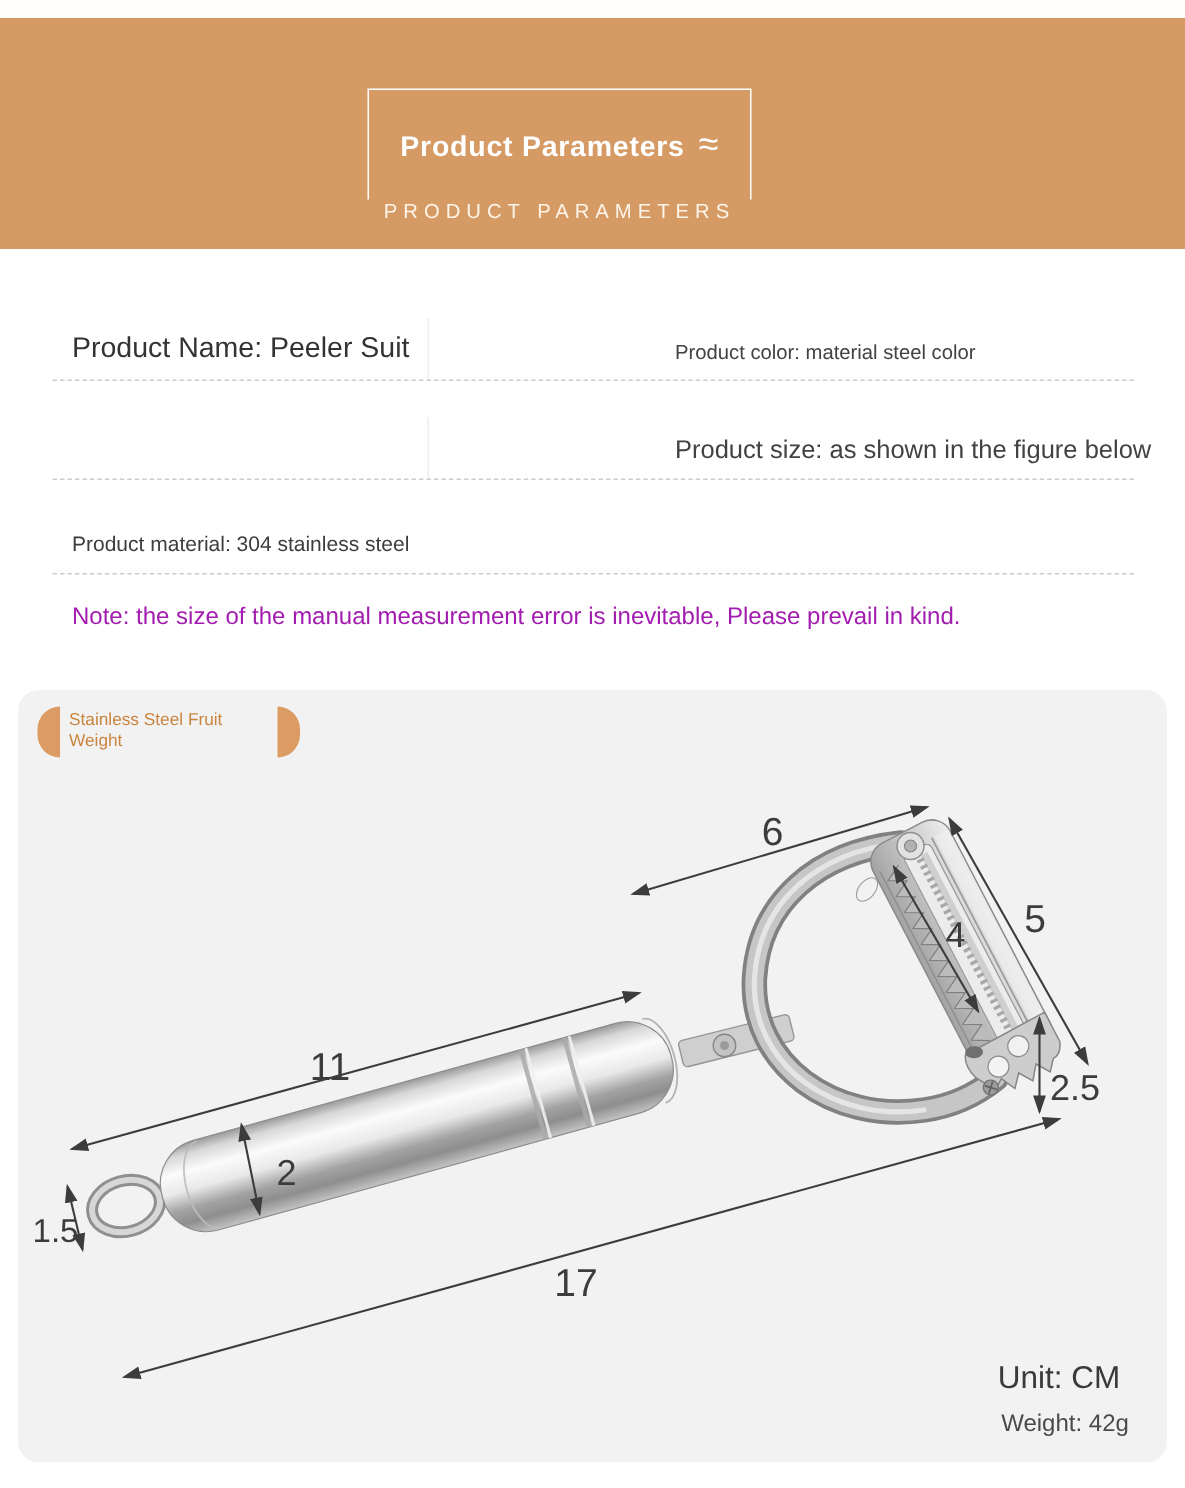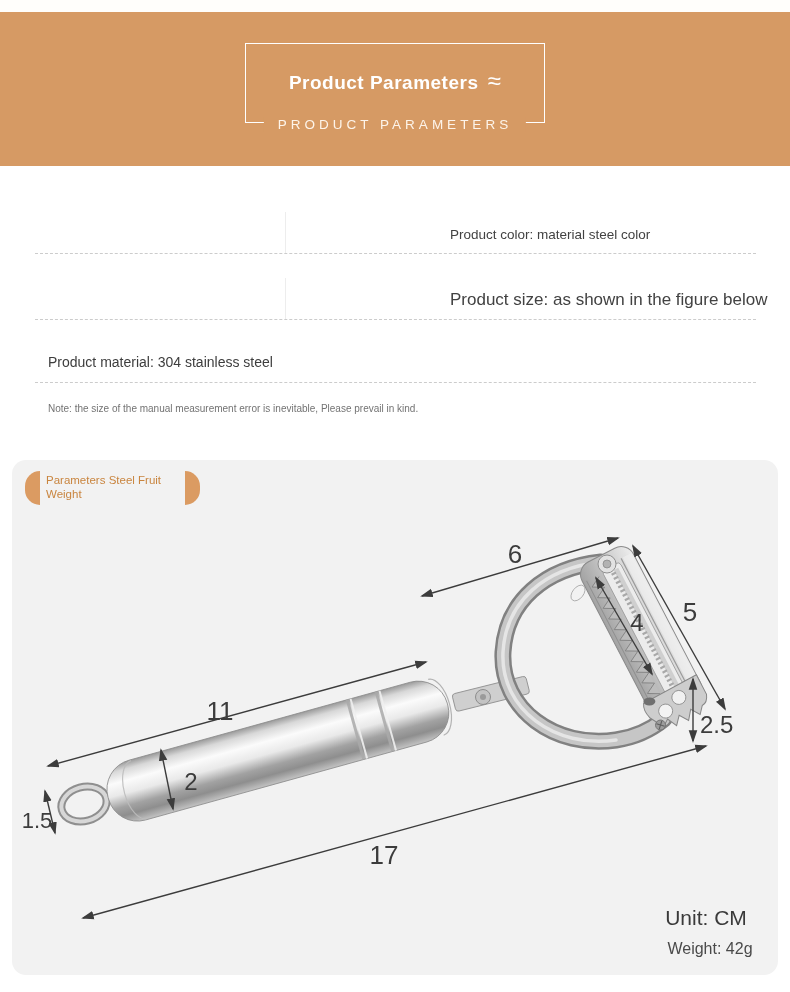--- a/index.html
+++ b/index.html
@@ -6,21 +6,21 @@
   html,body { margin:0; padding:0; }
   body {
     width:790px; height:992px; background:#ffffff; position:relative;
     font-family:"Liberation Sans","DejaVu Sans",sans-serif; color:#333;
     overflow:hidden;
   }
   
   .top-strip { height:12px; background:#fffefb; }
   .banner { height:154px; background:#d69a64; position:relative; }
   .param-box {
-    position:absolute; left:245px; top:31px; width:300px; height:80px;
+    position:absolute; left:245px; top:47px; width:256px; height:80px;
     border:1px solid #ffffff;
   }
   .param-box-title {
     height:100%; display:flex; align-items:center; justify-content:center; gap:9px;
     color:#ffffff; font-size:19px; font-weight:700; letter-spacing:0.5px;
   }
   .wave { font-size:24px; font-weight:400; font-style:italic; line-height:0; transform:translateY(-2px); }
   .param-box-sub {
     position:absolute; left:50%; bottom:-10px; transform:translateX(-50%);
     background:#d69a64; padding:0 14px; white-space:nowrap;
@@ -30,21 +30,21 @@
   .info { position:relative; height:294px; background:#ffffff; }
   .dash { position:absolute; left:35px; width:721px; border-top:1px dashed #cccccc; }
   .dash.d1 { top:87px; } .dash.d2 { top:153px; } .dash.d3 { top:216px; }
   .vline { position:absolute; width:1px; background:#ededed; }
   .cell { position:absolute; white-space:nowrap; }
   .c-name     { left:48px;  top:56px;  font-size:19px;   color:#333333; }
   .c-color    { left:450px; top:61px;  font-size:13.5px; color:#424242; }
   .c-weight   { left:48px;  top:122px; font-size:12.5px; color:#424242; }
   .c-size     { left:450px; top:124px; font-size:17px; color:#424242; }
   .c-material { left:48px;  top:188px; font-size:14px;   color:#3d3d3d; }
-  .c-note     { left:48px;  top:237px; font-size:10px;   color:#737373; }
+  .c-note     { left:48px;  top:237px; font-size:16px;   color:#a21caf; }
   
   .panel {
     position:absolute; left:12px; top:460px; width:766px; height:515px;
     background:#f2f2f2; border-radius:14px;
   }
   .tag-disc { position:absolute; width:15px; height:34px; background:#db9b62; }
   .tag-disc.left  { left:13px;  top:11px; border-radius:17px 0 0 17px; }
   .tag-disc.right { left:173px; top:11px; border-radius:0 17px 17px 0; }
   .tag-text {
     position:absolute; left:34px; top:14px; width:135px;
@@ -61,35 +61,36 @@
   <div class="param-box">
     <div class="param-box-title">
       <span>Product Parameters</span>
       <span class="wave">≈</span>
     </div>
     <div class="param-box-sub">PRODUCT PARAMETERS</div>
   </div>
 </div>
 
 <div class="info">
+  <div class="cell c-name">Product Name: Peeler Suit</div>
   <div class="cell c-color">Product color: material steel color</div>
   <div class="cell c-size">Product size: as shown in the figure below</div>
   <div class="cell c-material">Product material: 304 stainless steel</div>
   <div class="cell c-note">Note: the size of the manual measurement error is inevitable, Please prevail in kind.</div>
   <div class="vline" style="left:285px; top:46px; height:41px;"></div>
   <div class="vline" style="left:285px; top:112px; height:41px;"></div>
   <div class="dash d1"></div>
   <div class="dash d2"></div>
   <div class="dash d3"></div>
 </div>
 
 <div class="panel">
   <div class="tag-disc left"></div>
   <div class="tag-text">
-    <div>Parameters Steel Fruit</div>
+    <div>Stainless Steel Fruit</div>
     <div>Weight</div>
   </div>
   <div class="tag-disc right"></div>
 
   <svg class="figure-svg" width="766" height="515" viewBox="0 0 766 515">
     <defs>
       <linearGradient id="gHandle" x1="0" y1="0" x2="0" y2="1">
         <stop offset="0" stop-color="#9a9a9a"></stop>
         <stop offset="0.12" stop-color="#d8d8d8"></stop>
         <stop offset="0.30" stop-color="#fbfbfb"></stop>

